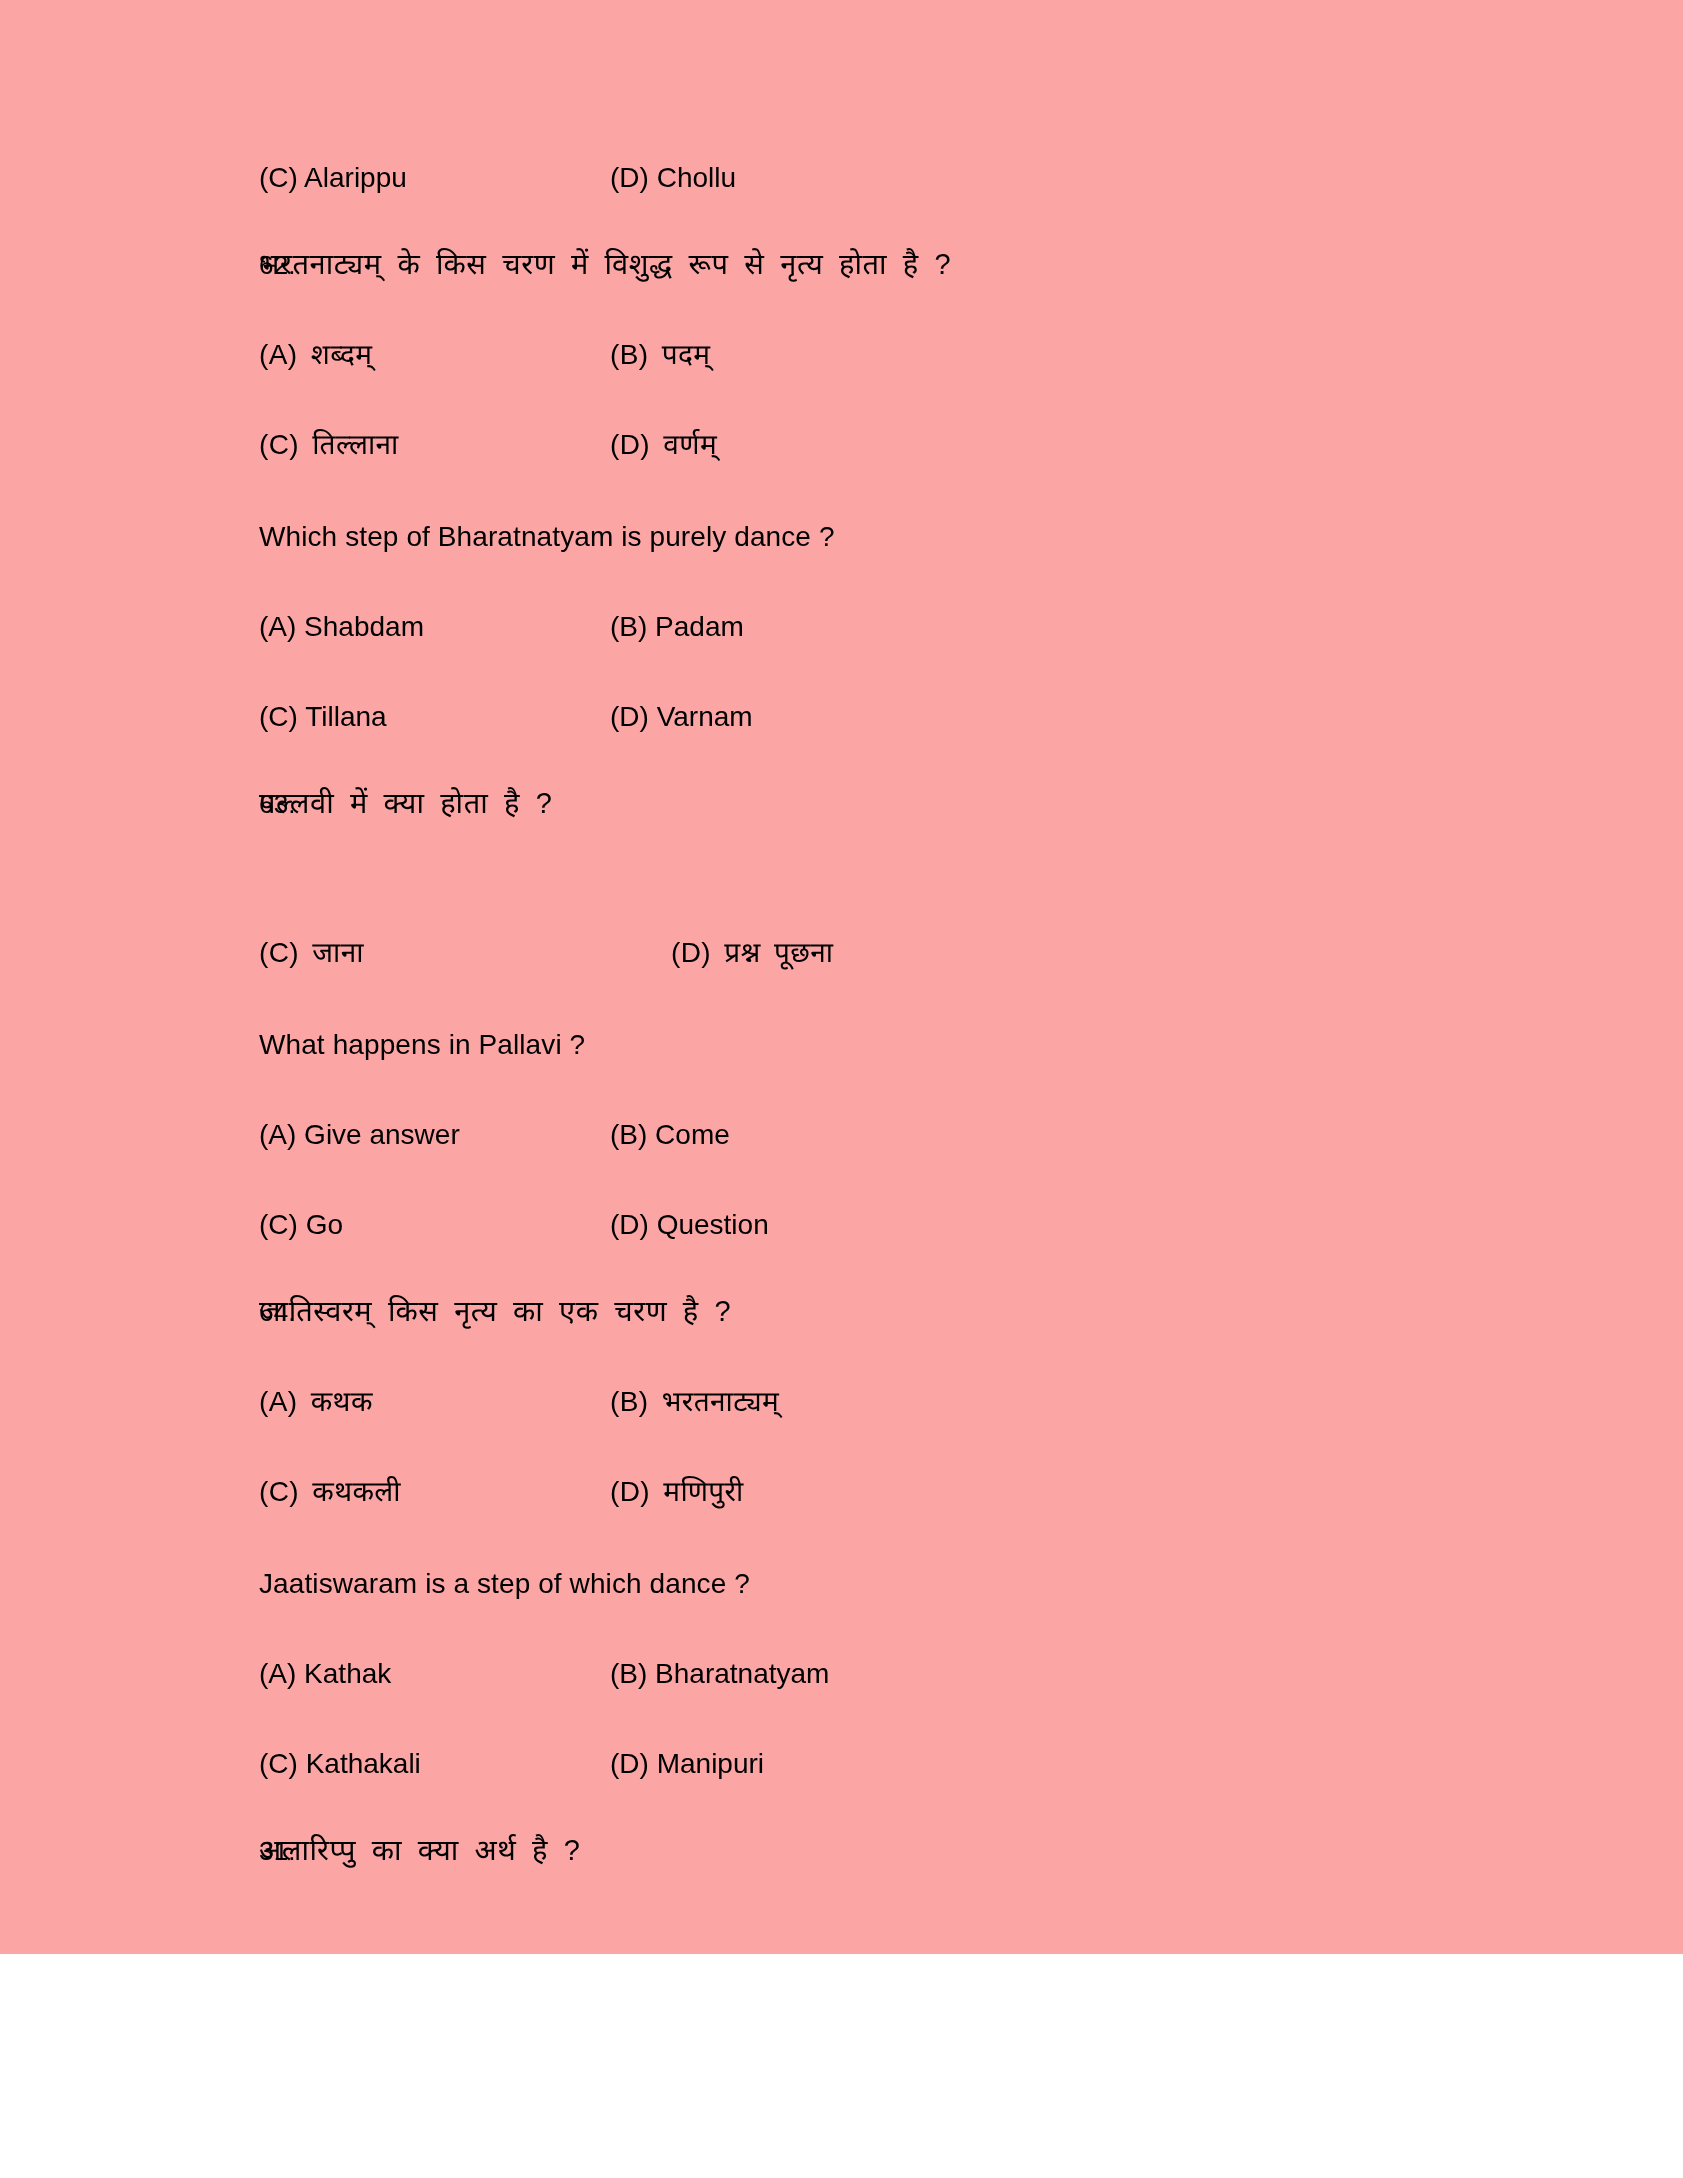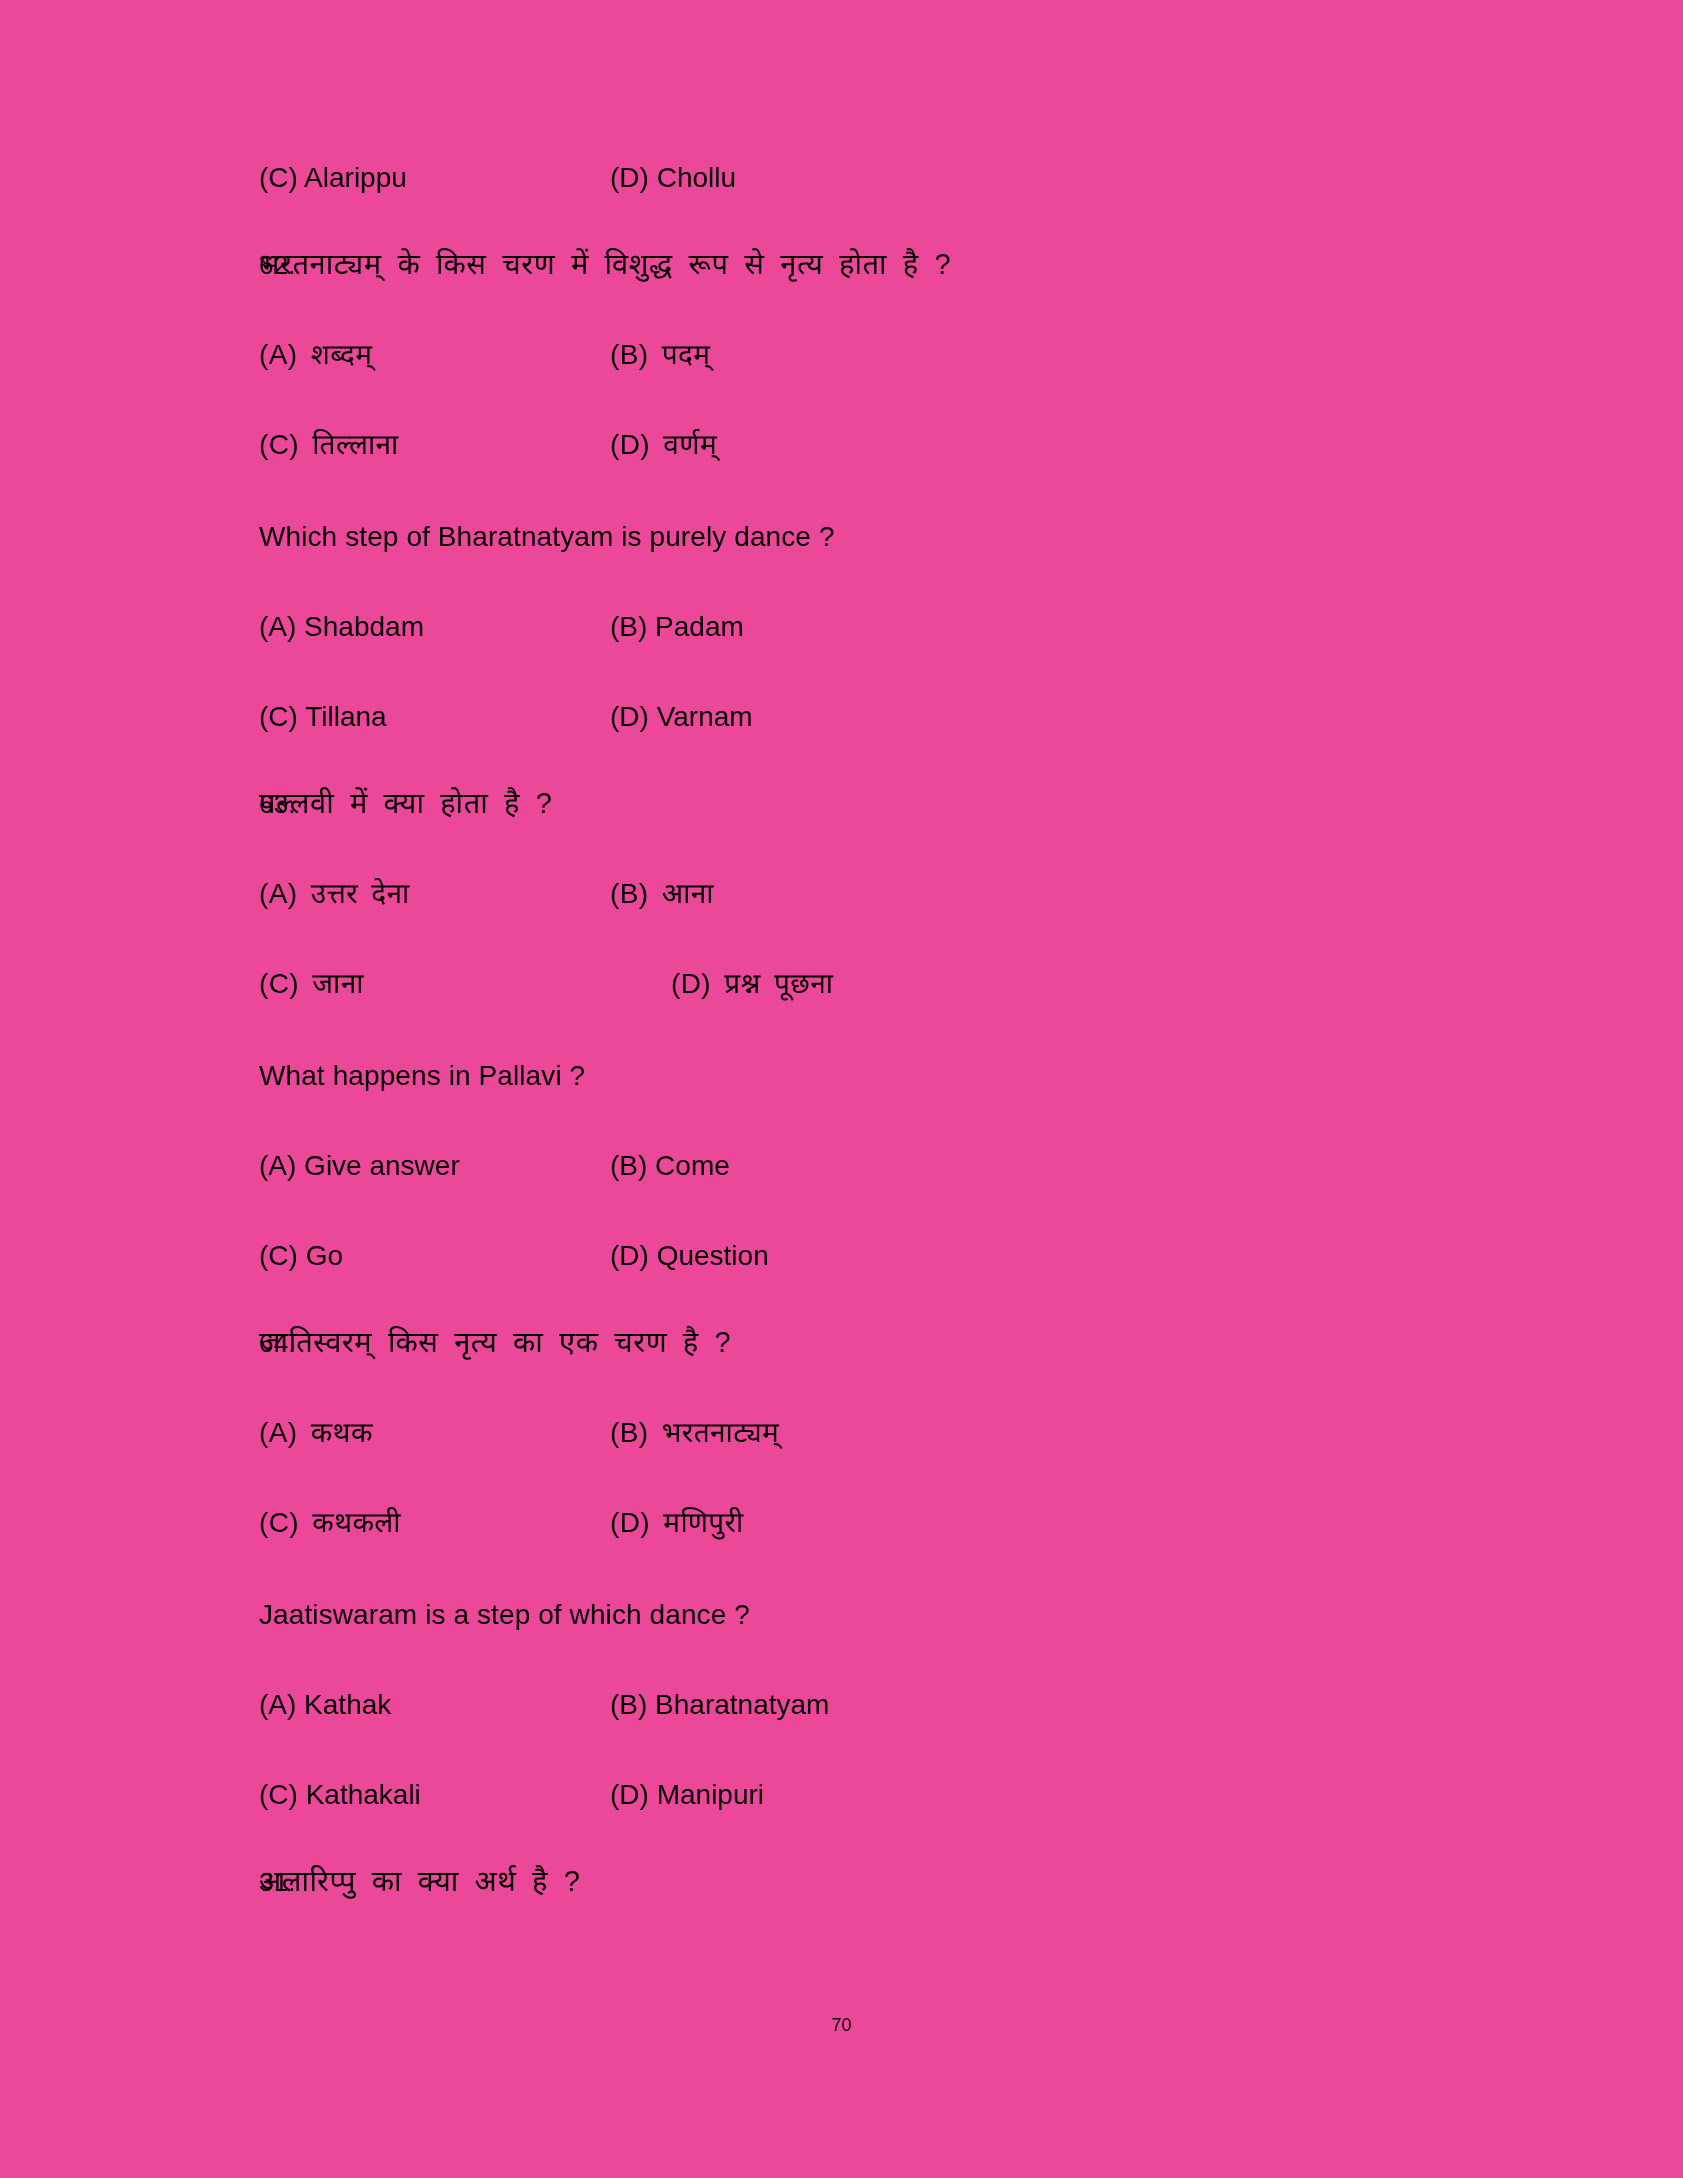--- a/index.html
+++ b/index.html
@@ -3,22 +3,22 @@
 <meta charset="utf-8">
 <style>
   html, body {
     margin: 0;
     padding: 0;
     background: #ffffff;
   }
   .page {
     position: relative;
     width: 1683px;
-    height: 2178px;
-    background: #ec4899;
+    height: 1954px;
+    background: #fca5a5;
     font-family: "Liberation Sans", "DejaVu Sans", sans-serif;
     color: #000000;
     overflow: hidden;
   }
   .content {
     position: absolute;
     left: 0;
     top: 0;
     width: 1683px;
   }
@@ -219,35 +219,20 @@
     <div class="qblock">
 
       <div class="row">
         <div class="qnum">63.</div>
         <div class="body">
           <div class="qtext hi">पल्लवी में क्या होता है ?</div>
         </div>
       </div>
 
       <div class="gap-opt"></div>
-      <div class="row">
-        <div class="qnum empty">&nbsp;</div>
-        <div class="body">
-          <div class="opts">
-            <div class="opt opt-left hi">
-              <span>(A)</span>
-              <span>उत्तर देना</span>
-            </div>
-            <div class="opt opt-right hi">
-              <span>(B)</span>
-              <span>आना</span>
-            </div>
-          </div>
-        </div>
-      </div>
 
       <div class="gap-opt"></div>
       <div class="row">
         <div class="qnum empty">&nbsp;</div>
         <div class="body">
           <div class="opts">
             <div class="opt opt-left hi">
               <span>(C)</span>
               <span>जाना</span>
             </div>

